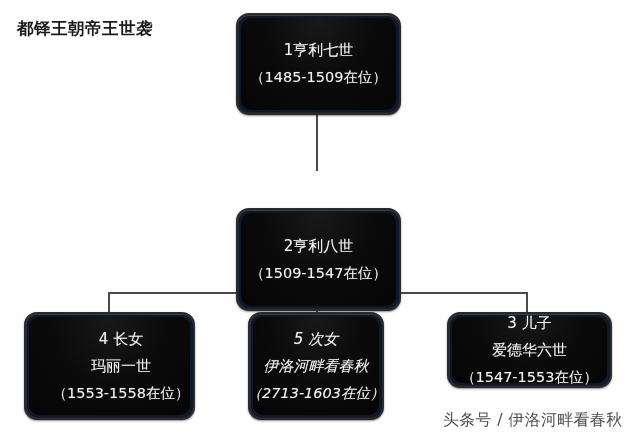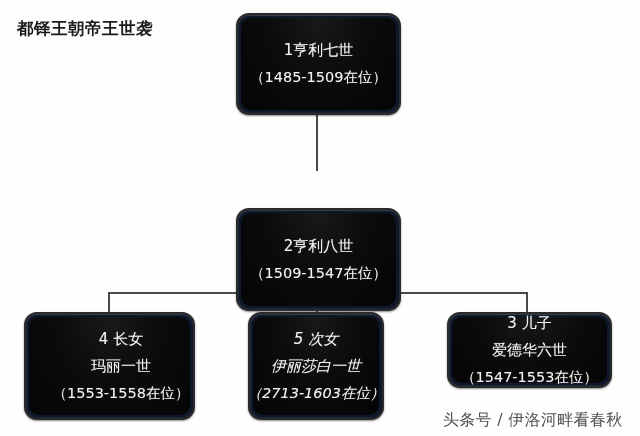--- a/index.html
+++ b/index.html
@@ -127,21 +127,21 @@
   </div>
 
   <div class="node" style="left:24px; top:312px; width:171px; height:108px;padding-left:23px;">
     <div class="node-line lg">4 长女</div>
     <div class="node-line lg">玛丽一世</div>
     <div class="node-line">（1553-1558在位）</div>
   </div>
 
   <div class="node" style="left:248px; top:312px; width:136px; height:108px;font-style:italic;">
     <div class="node-line lg">5 次女</div>
-    <div class="node-line lg">伊丽莎白一世</div>
+    <div class="node-line lg">伊洛河畔看春秋</div>
     <div class="node-line">（2713-1603在位）</div>
   </div>
 
   <div class="node" style="left:447px; top:312px; width:165px; height:76px;">
     <div class="node-line lg">3 儿子</div>
     <div class="node-line lg">爱德华六世</div>
     <div class="node-line">（1547-1553在位）</div>
   </div>
 
   <div class="watermark">头条号 / 伊洛河畔看春秋</div>

